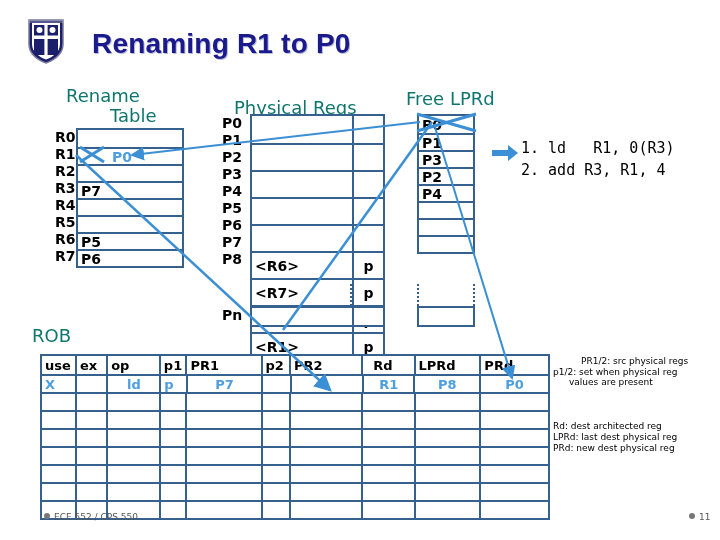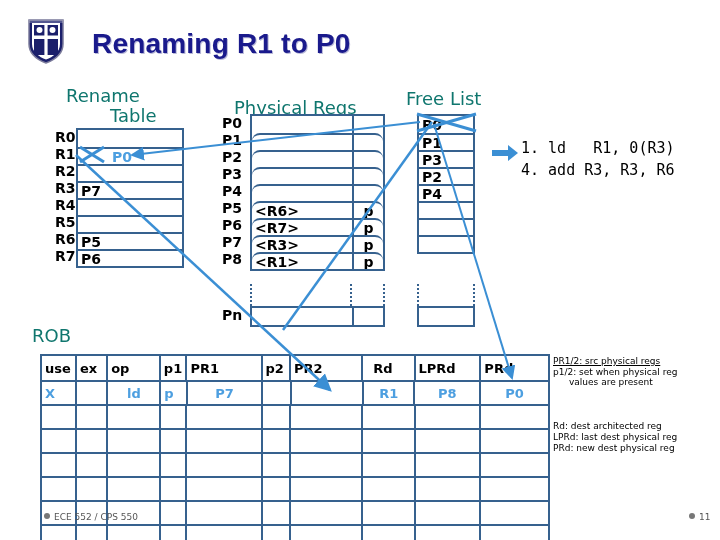--- a/index.html
+++ b/index.html
@@ -52,21 +52,21 @@
   }
 
   
   #rename-table{left:76px;top:128px;width:108px;}
   #rename-table .row{height:17px;}
   #rename-table .cell{width:100%;font-weight:bold;}
   #rename-labels{left:55px;top:129px;}
 
   
   #phys-table{left:250px;top:114px;width:135px;}
-  #phys-table .row{height:17px;border-radius:8px;}
+  #phys-table .row{height:27px;}
   #phys-table .c-val{width:100px;font-weight:bold;}
   #phys-table .c-p{width:31px;font-weight:bold;justify-content:center;padding-left:0;}
   #phys-labels{left:222px;top:115px;}
   #phys-dots{position:absolute;left:250px;top:284px;width:135px;height:22px;box-sizing:border-box;
              border-left:2px dotted #36618e;border-right:2px dotted #36618e;}
   #phys-dots .inner{position:absolute;left:98px;top:0;width:0;height:100%;border-left:2px dotted #36618e;}
   #phys-last{left:250px;top:306px;width:135px;}
   #phys-last .row{height:17px;}
   #phys-last .c-val{width:100px;}
   #phys-last .c-p{width:31px;}
@@ -85,42 +85,42 @@
 
   
   #instrs{position:absolute;left:521px;top:138px;}
   #instrs .ins{
     font-family:"DejaVu Sans Mono", monospace;font-size:15px;color:#000;
     height:21.5px;line-height:21.5px;white-space:pre;
   }
 
   
   #rob-table{left:40px;top:354px;width:510px;}
-  #rob-table .row{height:24px;text-align:right;}
+  #rob-table .row{height:18px;text-align:right;}
   #rob-table .cell{font-size:13px;}
   #rob-table .hrow .cell{font-weight:bold;}
   #rob-table .frow .cell{color:#4d9fe0;font-weight:bold;}
   .c0{width:35px;}
   .c1{width:33px;}
   .c2{width:56px;}
   .c3{width:28px;}
   .c4{width:80px;}
   .c5{width:30px;}
   .c6{width:77px;}
   .c7{width:54px;justify-content:flex-end;padding-right:21px;}
   .c8{width:70px;}
   .c9{width:73px;}
   #rob-table .frow .c7,#rob-table .frow .c4,
   #rob-table .frow .c8,#rob-table .frow .c9{justify-content:center;padding-left:0;padding-right:0;}
   #rob-table .frow .c2{justify-content:center;padding-left:0;}
 
   
   .legend{position:absolute;font-family:"DejaVu Sans", sans-serif;font-size:9px;color:#000;
           line-height:11px;white-space:nowrap;}
-  #lg1{left:553px;top:356px;text-decoration:underline;}
+  #lg1{left:581px;top:356px;}
   #lg2{left:553px;top:367px;}
   #lg3{left:569px;top:377px;}
   #lg4{left:553px;top:421px;}
   #lg5{left:553px;top:432px;}
   #lg6{left:553px;top:443px;}
 
   
   .foot{position:absolute;font-family:"DejaVu Sans", sans-serif;font-size:9px;color:#555;
         white-space:nowrap;}
   #foot-left{left:44px;top:512px;}
@@ -148,21 +148,21 @@
     <circle cx="13.5" cy="12" r="3" fill="#ffffff"></circle>
     <circle cx="26.5" cy="12" r="3" fill="#ffffff"></circle>
     <path d="M3 2 H37 V5 H3 Z" fill="#ffffff" opacity=".25"></path>
   </svg>
 
   <div class="title">Renaming R1 to P0</div>
 
   <div class="hdr" id="h-rename">Rename</div>
   <div class="hdr" id="h-rename2">Table</div>
   <div class="hdr" id="h-phys">Physical Regs</div>
-  <div class="hdr" id="h-free">Free List</div>
+  <div class="hdr" id="h-free">Free LPRd</div>
   <div class="hdr" id="h-rob">ROB</div>
 
   <div class="rlabels" id="rename-labels">
     <div>R0</div>
     <div>R1</div>
     <div>R2</div>
     <div>R3</div>
     <div>R4</div>
     <div>R5</div>
     <div>R6</div>
@@ -283,21 +283,21 @@
   </div>
   <div id="free-dots"></div>
   <div class="gt" id="free-last">
     <div class="row">
         <div class="cell"></div>
       </div>
   </div>
 
   <div id="instrs">
     <div class="ins">1. ld   R1, 0(R3)</div>
-    <div class="ins">4. add R3, R3, R6</div>
+    <div class="ins">2. add R3, R1, 4</div>
   </div>
 
   <div class="gt" id="rob-table">
     <div class="row hrow">
       <div class="cell c0">use</div>
       <div class="cell c1">ex</div>
       <div class="cell c2">op</div>
       <div class="cell c3">p1</div>
       <div class="cell c4">PR1</div>
       <div class="cell c5">p2</div>

